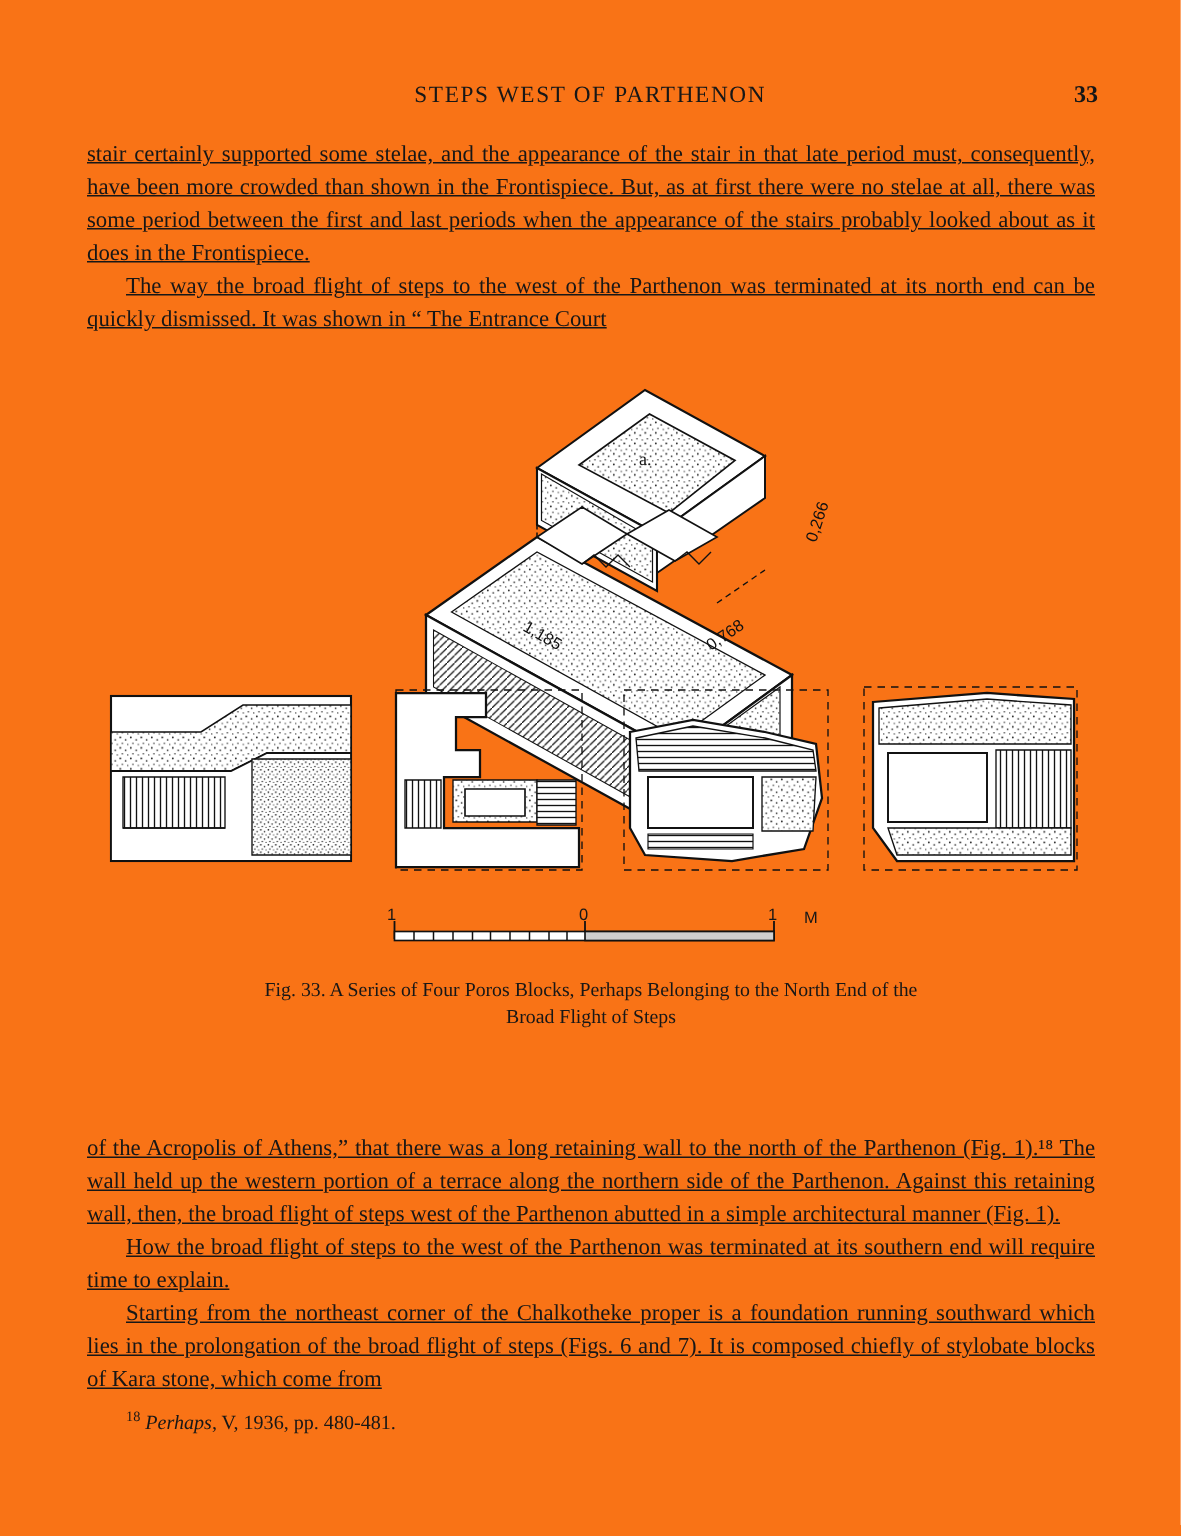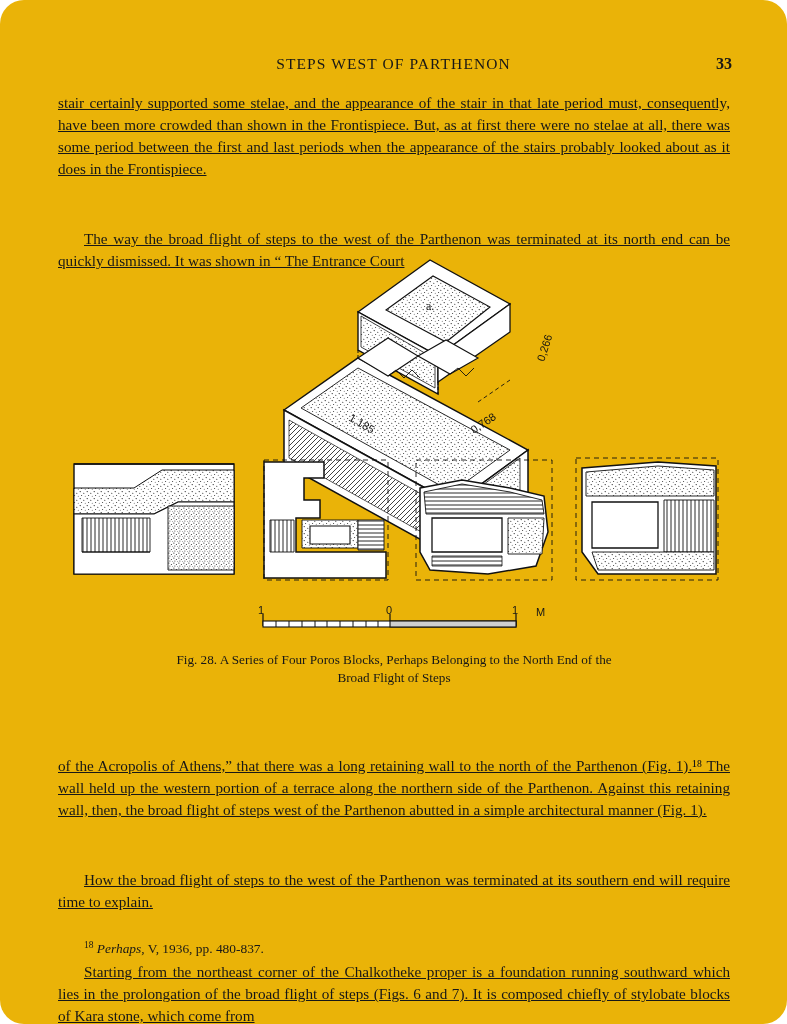--- a/index.html
+++ b/index.html
@@ -11,22 +11,21 @@
     width: 787px;
     height: 1024px;
     position: relative;
     font-family: "Liberation Serif", serif;
     color: #171717;
     overflow: hidden;
   }
   .page {
     position: absolute;
     inset: 0;
-    background: #eab308;
-    border-radius: 24px;
+    background: #f97316;
   }
   
   .running-head {
     position: absolute;
     top: 55px;
     left: 0;
     width: 787px;
     text-align: center;
     font-size: 15.5px;
     letter-spacing: 1.1px;
@@ -41,21 +40,21 @@
   }
   .col {
     position: absolute;
     left: 58px;
     width: 672px;
     font-size: 15.2px;
     line-height: 1.45;
     text-align: justify;
   }
   .para { margin: 0 0 0 0; text-decoration: underline; }
-  .para.indent { text-indent: 26px; margin-top: 48px; }
+  .para.indent { text-indent: 26px; }
   #top-text { top: 92px; }
   #mid-text { top: 755px; }
   .figure-caption {
     position: absolute;
     top: 651px;
     left: 58px;
     width: 672px;
     text-align: center;
     font-size: 13.2px;
     line-height: 1.35;
@@ -234,28 +233,28 @@
       </g>
       <rect x="332" y="9" width="126" height="6" fill="#cfcfcf" stroke="#111" stroke-width="1.1"></rect>
     </svg>
     <span class="scale-label" style="left:200px; top:-8px;">1</span>
     <span class="scale-label" style="left:328px; top:-8px;">0</span>
     <span class="scale-label" style="left:454px; top:-8px;">1</span>
     <span class="scale-label" style="left:478px; top:-6px;">M</span>
   </div>
 
   <div class="figure-caption">
-    <div>Fig. 28. A Series of Four Poros Blocks, Perhaps Belonging to the North End of the</div>
+    <div>Fig. 33. A Series of Four Poros Blocks, Perhaps Belonging to the North End of the</div>
     <div>Broad Flight of Steps</div>
   </div>
 
   <div class="col" id="mid-text">
     <p class="para">of the Acropolis of Athens,” that there was a long retaining wall to the north of the Parthenon (Fig. 1).¹⁸  The wall held up the western portion of a terrace along the northern side of the Parthenon.  Against this retaining wall, then, the broad flight of steps west of the Parthenon abutted in a simple architectural manner (Fig. 1).</p>
     <p class="para indent">How the broad flight of steps to the west of the Parthenon was terminated at its southern end will require time to explain.</p>
     <p class="para indent">Starting from the northeast corner of the Chalkotheke proper is a foundation running southward which lies in the prolongation of the broad flight of steps (Figs. 6 and 7).  It is composed chiefly of stylobate blocks of Kara stone, which come from</p>
   </div>
 
   <div class="footnote">
     <sup>18</sup>
-    <i>Perhaps</i><span>, V, 1936, pp. 480-837.</span>
+    <i>Perhaps</i><span>, V, 1936, pp. 480-481.</span>
   </div>
 
 </div>
 
 </body></html>

